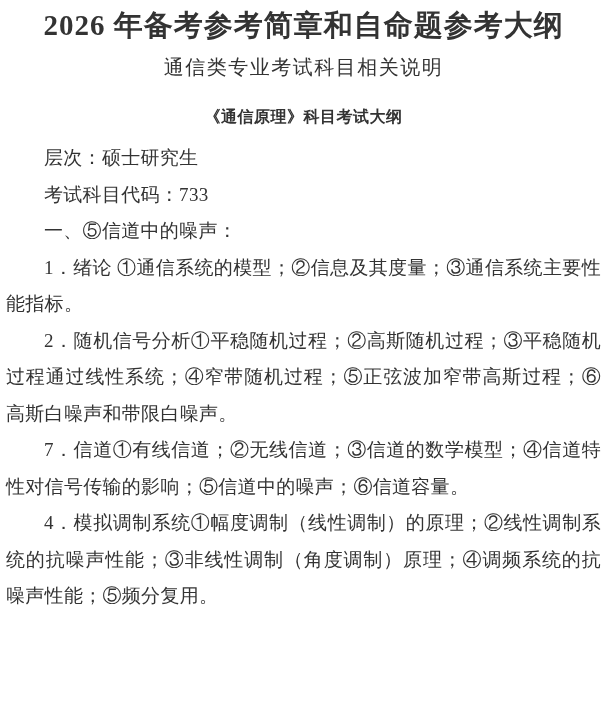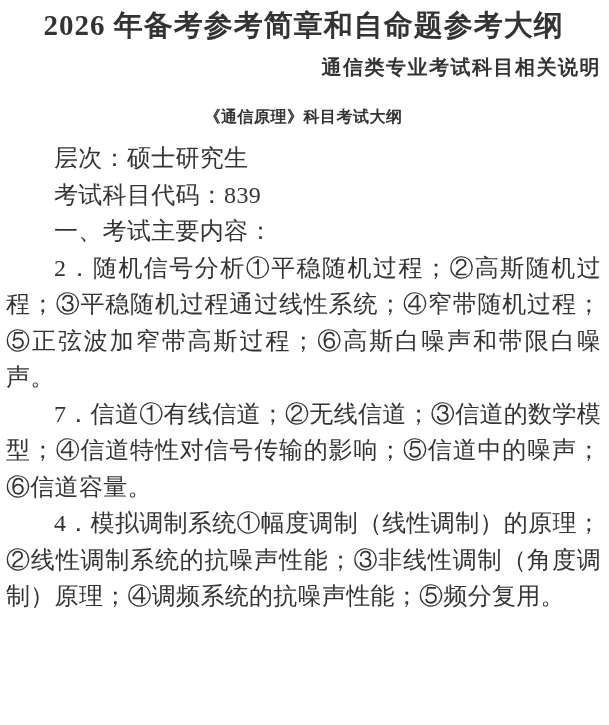--- a/index.html
+++ b/index.html
@@ -23,57 +23,58 @@
     font-size: 29px;
     font-weight: bold;
     text-align: center;
     margin: 4px 0 0 0;
     letter-spacing: 1px;
     line-height: 1.2;
     white-space: nowrap;
   }
   .doc-subtitle {
     font-size: 20px;
-    font-weight: bold;
-    text-align: right;
+    font-weight: normal;
+    text-align: center;
     margin: 13px 0 0 0;
     letter-spacing: 1.5px;
     line-height: 1.15;
   }
   .section-heading {
     font-size: 16px;
     font-weight: bold;
     text-align: center;
     margin: 29px 0 0 0;
     letter-spacing: 0.5px;
     line-height: 1.15;
   }
   .body-text {
     margin-top: 14px;
   }
   p.para {
-    font-size: 24px;
+    font-size: 19px;
     line-height: 36.5px;
     margin: 0;
     text-indent: 2em;
     text-align: justify;
     letter-spacing: 0.3px;
   }
 </style>
 </head>
 <body>
 
 <div class="page">
   <h1 class="doc-title">2026 年备考参考简章和自命题参考大纲</h1>
 
   <h2 class="doc-subtitle">通信类专业考试科目相关说明</h2>
 
   <h3 class="section-heading">《通信原理》科目考试大纲</h3>
 
   <div class="body-text">
     <p class="para">层次：硕士研究生</p>
-    <p class="para">考试科目代码：839</p>
-    <p class="para">一、考试主要内容：</p>
+    <p class="para">考试科目代码：733</p>
+    <p class="para">一、⑤信道中的噪声：</p>
+    <p class="para">1．绪论 ①通信系统的模型；②信息及其度量；③通信系统主要性能指标。</p>
     <p class="para">2．随机信号分析①平稳随机过程；②高斯随机过程；③平稳随机过程通过线性系统；④窄带随机过程；⑤正弦波加窄带高斯过程；⑥高斯白噪声和带限白噪声。</p>
     <p class="para">7．信道①有线信道；②无线信道；③信道的数学模型；④信道特性对信号传输的影响；⑤信道中的噪声；⑥信道容量。</p>
     <p class="para">4．模拟调制系统①幅度调制（线性调制）的原理；②线性调制系统的抗噪声性能；③非线性调制（角度调制）原理；④调频系统的抗噪声性能；⑤频分复用。</p>
   </div>
 </div>
 
 </body></html>

